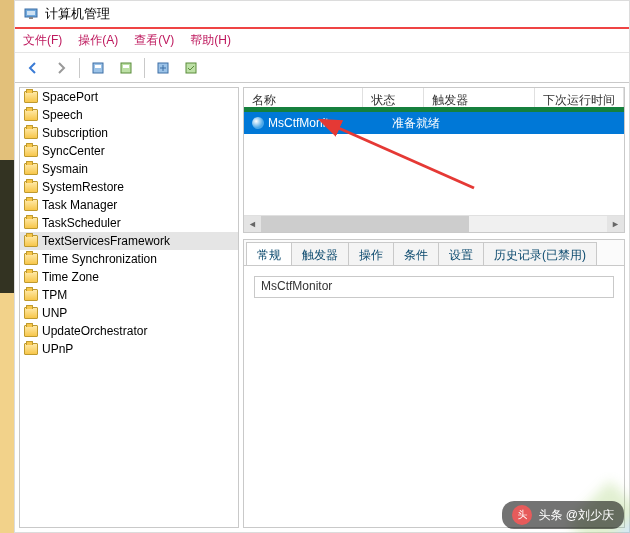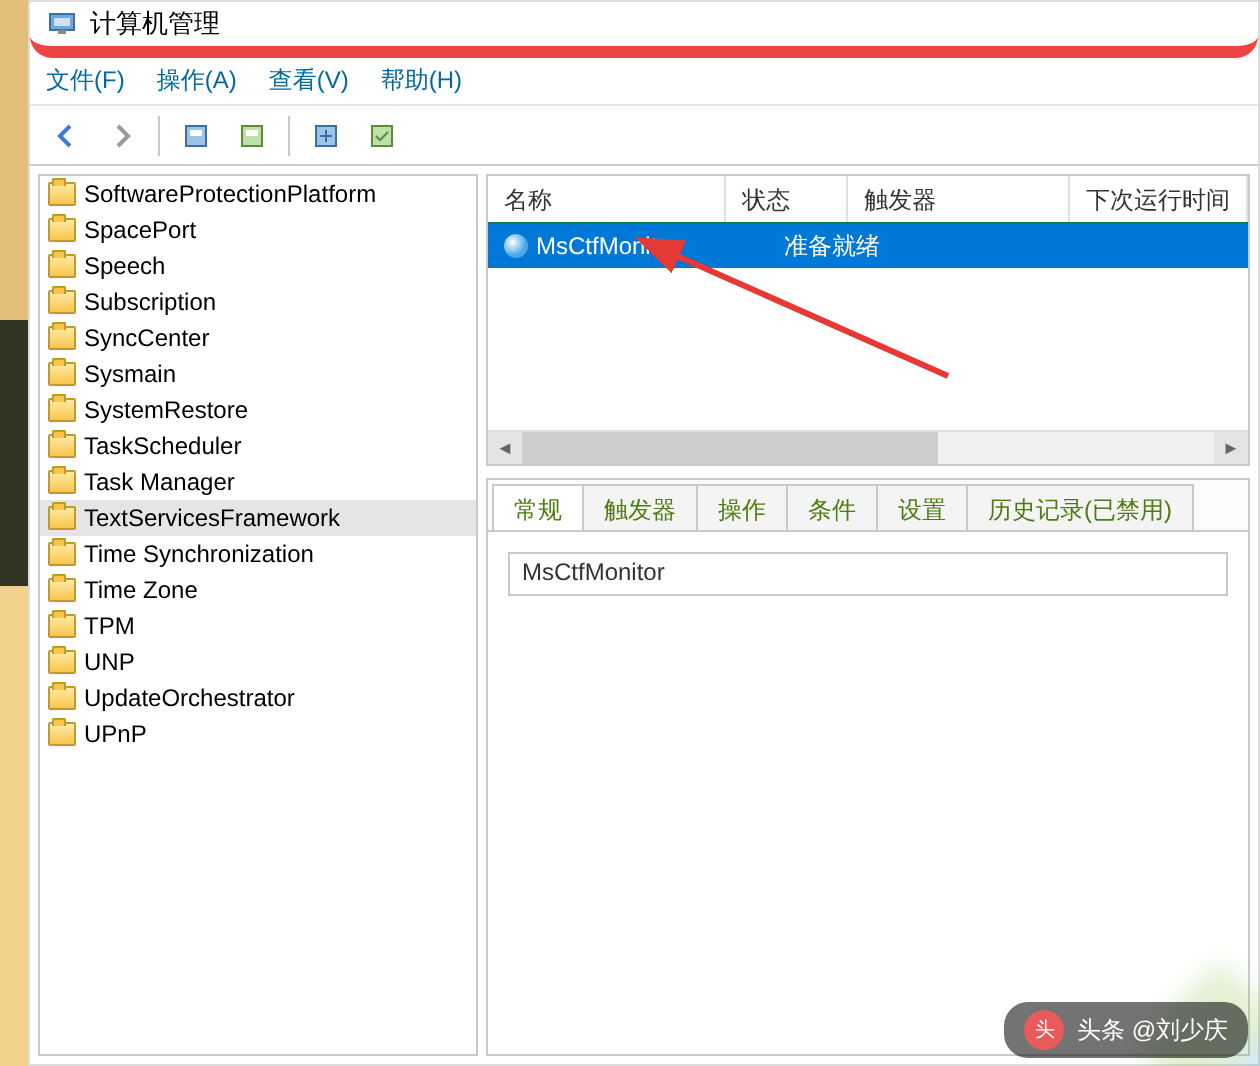--- a/index.html
+++ b/index.html
@@ -4,45 +4,45 @@
 <style>
   * { margin: 0; padding: 0; box-sizing: border-box; font-family: "Microsoft YaHei", Tahoma, sans-serif; font-size: 12px; }
   body { background: #fff; width: 630px; height: 533px; overflow: hidden; position: relative; }
 
   
   .left-strip { position: absolute; left: 0; top: 0; width: 14px; height: 533px; background: linear-gradient(#e2c07a 0 30%, #332 30% 55%, #f2d28a 55% 100%); }
 
   
   .win { position: absolute; left: 14px; top: 0; right: 0; bottom: 0; background: #fff; border: 1px solid #dcdcdc; display: flex; flex-direction: column; }
 
-  .titlebar { height: 28px; display: flex; align-items: center; gap: 6px; padding: 0 8px; border-bottom: 6px solid #ef4444; border-radius: 11px; }
+  .titlebar { height: 28px; display: flex; align-items: center; gap: 6px; padding: 0 8px; border-bottom: 2px solid #ef4444; }
   .titlebar .win-icon { width: 16px; height: 16px; }
   .titlebar .title { font-size: 13px; }
 
   .menubar { height: 24px; display: flex; align-items: center; gap: 16px; padding: 0 8px; border-bottom: 1px solid #e5e5e5; }
-  .menubar span { font-size: 12px; color: #0369a1; }
+  .menubar span { font-size: 12px; color: #be185d; }
 
   .toolbar { height: 30px; display: flex; align-items: center; gap: 4px; padding: 2px 6px; border-bottom: 1px solid #c9c9c9; }
   .tool-btn { width: 24px; height: 24px; display: flex; align-items: center; justify-content: center; border: 1px solid transparent; }
   .tool-sep { width: 1px; height: 20px; background: #c9c9c9; margin: 0 2px; }
 
   .client { flex: 1; display: flex; min-height: 0; }
 
   
   .tree-pane { width: 220px; border: 1px solid #c9c9c9; margin: 4px 2px 4px 4px; background: #fff; overflow-y: scroll; overflow-x: hidden; }
   .tree-item { display: flex; align-items: center; gap: 4px; padding: 2px 0 2px 4px; white-space: nowrap; cursor: default; }
   .tree-item.selected { background: #e5e5e5; align-items: center; }
   .folder-ico { width: 14px; height: 12px; background: linear-gradient(#ffe9a8,#f7c64a); border: 1px solid #bf9a2d; border-radius: 1px; position: relative; flex: none; }
   .folder-ico::before { content: ""; position: absolute; top: -3px; left: 1px; width: 5px; height: 3px; background: #f7c64a; border: 1px solid #bf9a2d; border-bottom: none; border-radius: 1px 1px 0 0; }
 
   
   .right-pane { flex: 1; display: flex; flex-direction: column; margin: 4px 4px 4px 2px; min-width: 0; }
 
   .task-list-wrap { border: 1px solid #c9c9c9; background: #fff; height: 146px; display: flex; flex-direction: column; }
-  .cols { display: flex; height: 24px; border-bottom: 1px solid #15803d; }
+  .cols { display: flex; height: 24px; border-bottom: 5px solid #15803d; }
   .col { padding: 4px 8px; border-right: 1px solid #e0e0e0; color: #333; white-space: nowrap; }
   .col:nth-child(1){ width: 140px; }
   .col:nth-child(2){ width: 70px; }
   .col:nth-child(3){ width: 130px; }
   .col:nth-child(4){ flex: 1; }
 
   .rows { flex: 1; overflow: hidden; position: relative; }
   .row { display: flex; height: 22px; align-items: center; }
   .row.sel { background: #0078d7; color: #fff; }
   .cell { padding: 2px 8px; white-space: nowrap; }
@@ -56,21 +56,21 @@
   .hscroll .arrow { width:17px; height:100%; background:#e4e4e4; display:flex; align-items:center; justify-content:center; color:#666; font-size:9px;}
   .hscroll .track { flex:1; position:relative; }
   .hscroll .thumb { position:absolute; left:0; top:0; height:100%; width:60%; background:#cdcdcd; }
 
   
   .annot-arrow { position:absolute; pointer-events:none; }
 
   
   .detail { flex:1; border:1px solid #c9c9c9; background:#fff; margin-top:6px; display:flex; flex-direction:column; min-height:0; }
   .tabs { display:flex; height:26px; border-bottom:1px solid #c9c9c9; padding: 2px 2px 0 2px; gap:0; background:#fbfbfb; }
-  .tab { padding: 4px 10px 4px 10px; border:1px solid #c9c9c9; border-bottom:none; background:#fff; margin-right:-1px; color:#4d7c0f; position:relative; }
+  .tab { padding: 4px 10px 4px 10px; border:1px solid #c9c9c9; border-bottom:none; background:#fff; margin-right:-1px; color:#0c4a6e; position:relative; }
   .tab.active { background:#fff; z-index:1; }
   .tab:not(.active){ background:#f4f4f4; }
 
   .detail-body { flex:1; padding:10px; }
   .detail-name { width: 100%; height: 22px; border:1px solid #c9c9c9; padding: 2px 6px; background:#fff; color:#333; }
 
   
   .watermark { position:absolute; right:50px; bottom:40px; opacity:.25; filter: blur(6px); pointer-events:none; }
   .watermark .sq { position:absolute; width:60px; height:60px; transform: rotate(45deg); }
   .watermark .sq.a { background:#8bc34a; left:0; top:0; }
@@ -141,24 +141,20 @@
           <path d="M4 7l2 2 4-4" stroke="#5a8c3a" fill="none"></path>
         </svg>
     </div>
   </div>
 
   <div class="client">
 
     <div class="tree-pane" id="tree">
         <div class="tree-item">
           <span class="folder-ico"></span>
-          <span>SoftwareProtectionPlatform</span>
-        </div>
-        <div class="tree-item">
-          <span class="folder-ico"></span>
           <span>SpacePort</span>
         </div>
         <div class="tree-item">
           <span class="folder-ico"></span>
           <span>Speech</span>
         </div>
         <div class="tree-item">
           <span class="folder-ico"></span>
           <span>Subscription</span>
         </div>
@@ -169,25 +165,25 @@
         <div class="tree-item">
           <span class="folder-ico"></span>
           <span>Sysmain</span>
         </div>
         <div class="tree-item">
           <span class="folder-ico"></span>
           <span>SystemRestore</span>
         </div>
         <div class="tree-item">
           <span class="folder-ico"></span>
+          <span>Task Manager</span>
+        </div>
+        <div class="tree-item">
+          <span class="folder-ico"></span>
           <span>TaskScheduler</span>
-        </div>
-        <div class="tree-item">
-          <span class="folder-ico"></span>
-          <span>Task Manager</span>
         </div>
         <div class="tree-item selected">
           <span class="folder-ico"></span>
           <span>TextServicesFramework</span>
         </div>
         <div class="tree-item">
           <span class="folder-ico"></span>
           <span>Time Synchronization</span>
         </div>
         <div class="tree-item">

